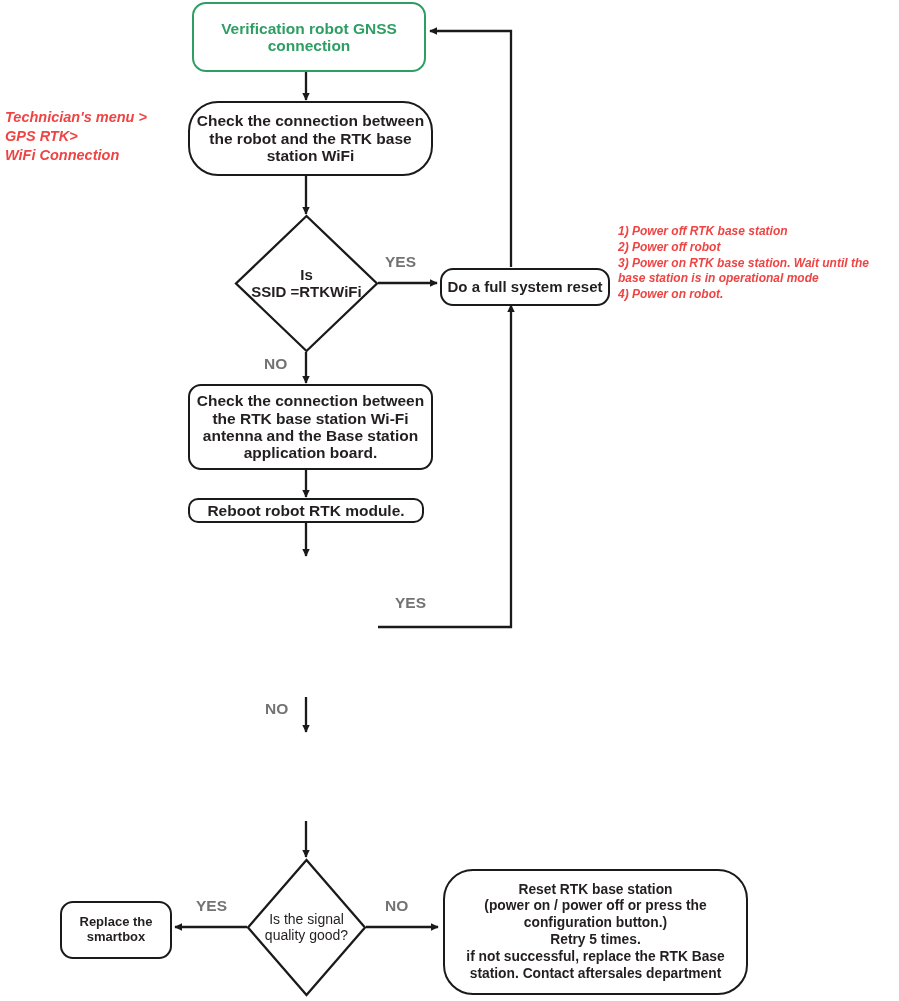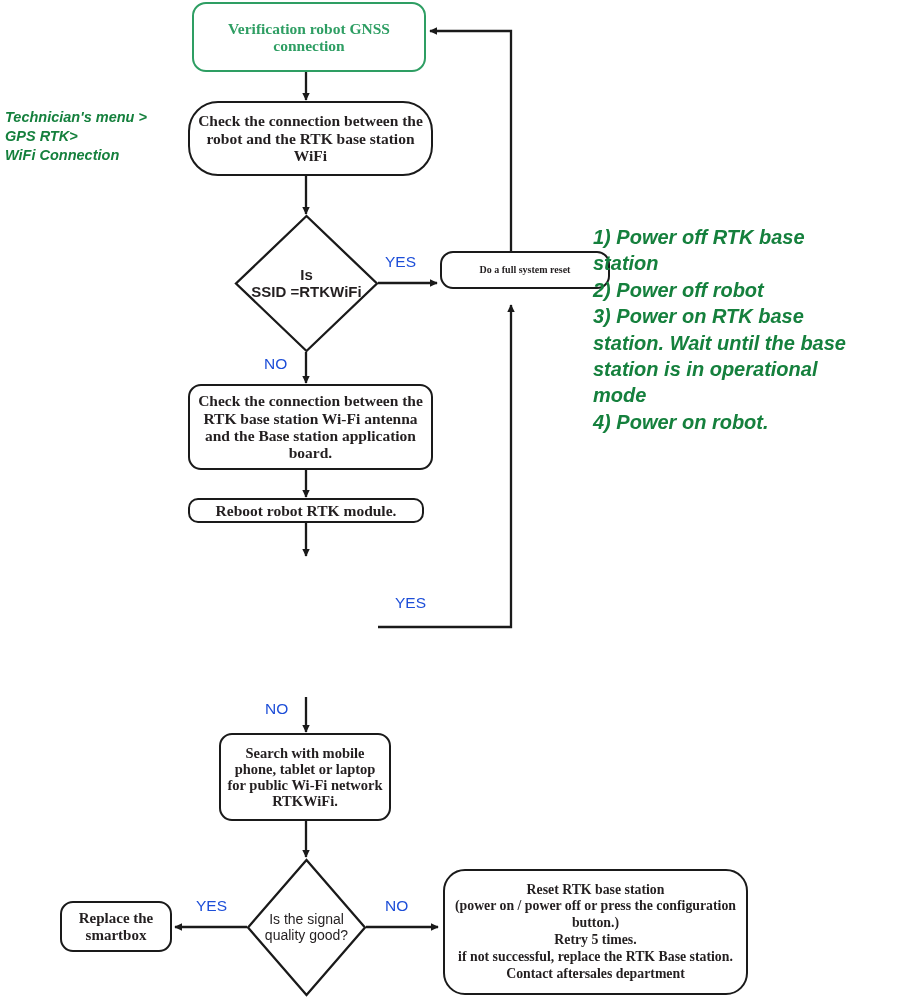--- a/index.html
+++ b/index.html
@@ -6,38 +6,38 @@
   body{
     width:899px;height:1001px;position:relative;overflow:hidden;
     font-family:"Liberation Sans","DejaVu Sans",sans-serif;
     color:#231f20;
   }
   #canvas{position:absolute;left:0;top:0;width:899px;height:1001px;}
   #edges{position:absolute;left:0;top:0;width:899px;height:1001px;pointer-events:none;}
 
   .node{position:absolute;box-sizing:border-box;display:flex;align-items:center;
         justify-content:center;text-align:center;}
-  .node .txt{display:block;line-height:1.12;padding:0 3px;font-family:Liberation Serif, serif;}
+  .node .txt{display:block;line-height:1.12;padding:0 3px;}
 
   .proc{border:2.5px solid #1a1a1a;background:#fff;font-weight:bold;}
   .proc.r-lg{border-radius:13px;}
   .proc.r-sm{border-radius:10px;}
   .proc.r-xl{border-radius:22px;}
 
   .start{border:2.5px solid #2e9e63;border-radius:14px;background:#fff;
          color:#2e9e63;font-weight:bold;}
 
   .diamond{position:absolute;}
   .diamond .dlabel{position:absolute;left:0;top:0;width:100%;height:100%;
       display:flex;align-items:center;justify-content:center;text-align:center;
       line-height:1.12;}
 
-  .edgelabel{position:absolute;font-weight:normal;color:#1d4ed8;white-space:nowrap;}
+  .edgelabel{position:absolute;font-weight:bold;color:#737373;white-space:nowrap;}
 
-  .note{position:absolute;font-style:italic;font-weight:bold;color:#15803d;
+  .note{position:absolute;font-style:italic;font-weight:bold;color:#ef4444;
         line-height:1.3;white-space:pre-line;}
 </style>
 </head>
 <body>
 
 <div id="canvas">
 
   <svg id="edges" viewBox="0 0 899 1001" width="899" height="1001">
     <defs>
       <marker id="ah" markerWidth="9" markerHeight="9" refX="7.4" refY="4.5" orient="auto" markerUnits="userSpaceOnUse">
@@ -81,64 +81,61 @@
   </div>
 
   <div class="diamond" style="left:234px;top:214px;width:145px;height:139px;">
     <svg width="145" height="139" viewBox="0 0 145 139">
       <polygon points="72.5,2 143,69.5 72.5,137 2,69.5" fill="#fff" stroke="#1a1a1a" stroke-width="2.3"></polygon>
     </svg>
     <span class="dlabel" style="font-size:15px;font-weight:bold;white-space:pre-line;">Is
 SSID =RTKWiFi</span>
   </div>
 
-  <div class="node proc r-lg" style="left:440px;top:251px;width:170px;height:38px;font-size:10px;">
+  <div class="node proc r-lg" style="left:440px;top:268px;width:170px;height:38px;font-size:15px;">
     <span class="txt">Do a full system reset</span>
   </div>
 
   <div class="node proc r-lg" style="left:188px;top:384px;width:245px;height:86px;font-size:15.5px;">
     <span class="txt">Check the connection between the RTK base station Wi-Fi antenna and the Base station application board.</span>
   </div>
 
   <div class="node proc r-sm" style="left:188px;top:498px;width:236px;height:25px;font-size:15.5px;">
     <span class="txt">Reboot robot RTK module.</span>
   </div>
 
 
-  <div class="node proc r-lg" style="left:219px;top:733px;width:172px;height:88px;font-size:14.5px;">
-    <span class="txt">Search with mobile phone, tablet or laptop for public Wi-Fi network RTKWiFi.</span>
-  </div>
 
   <div class="diamond" style="left:246px;top:858px;width:121px;height:139px;">
     <svg width="121" height="139" viewBox="0 0 121 139">
       <polygon points="60.5,2 119,69.5 60.5,137 2,69.5" fill="#fff" stroke="#1a1a1a" stroke-width="2.3"></polygon>
     </svg>
     <span class="dlabel" style="font-size:14px;padding:0 8px;box-sizing:border-box;text-align:center;">Is the signal quality good?</span>
   </div>
 
-  <div class="node proc r-lg" style="left:60px;top:901px;width:112px;height:51px;font-size:15px;">
+  <div class="node proc r-lg" style="left:60px;top:901px;width:112px;height:58px;font-size:13px;">
     <span class="txt">Replace the smartbox</span>
   </div>
 
-  <div class="node proc r-xl" style="left:443px;top:869px;width:305px;height:126px;font-size:13.8px;">
+  <div class="node proc r-xl" style="left:443px;top:869px;width:305px;height:126px;font-size:13.8px;border-radius:30px;">
     <span class="txt" style="white-space:pre-line;line-height:1.22;">Reset RTK base station
 (power on / power off or press the configuration button.)
 Retry 5 times.
 if not successful, replace the RTK Base station. Contact aftersales department</span>
   </div>
 
   <div class="edgelabel" style="left:385px;top:253px;font-size:15.5px;">YES</div>
   <div class="edgelabel" style="left:264px;top:355px;font-size:15.5px;">NO</div>
   <div class="edgelabel" style="left:395px;top:594px;font-size:15.5px;">YES</div>
   <div class="edgelabel" style="left:265px;top:700px;font-size:15.5px;">NO</div>
   <div class="edgelabel" style="left:196px;top:897px;font-size:15.5px;">YES</div>
   <div class="edgelabel" style="left:385px;top:897px;font-size:15.5px;">NO</div>
 
   <div class="note" style="left:5px;top:108px;width:175px;font-size:14.5px;">Technician's menu &gt;
 GPS RTK&gt;
 WiFi Connection</div>
 
-  <div class="note" style="left:593px;top:224px;width:278px;font-size:20px;line-height:1.32;">1) Power off RTK base station
+  <div class="note" style="left:618px;top:224px;width:278px;font-size:12px;line-height:1.32;">1) Power off RTK base station
 2) Power off robot
 3) Power on RTK base station. Wait until the base station is in operational mode
 4) Power on robot.</div>
 
 </div>
 
 </body></html>

